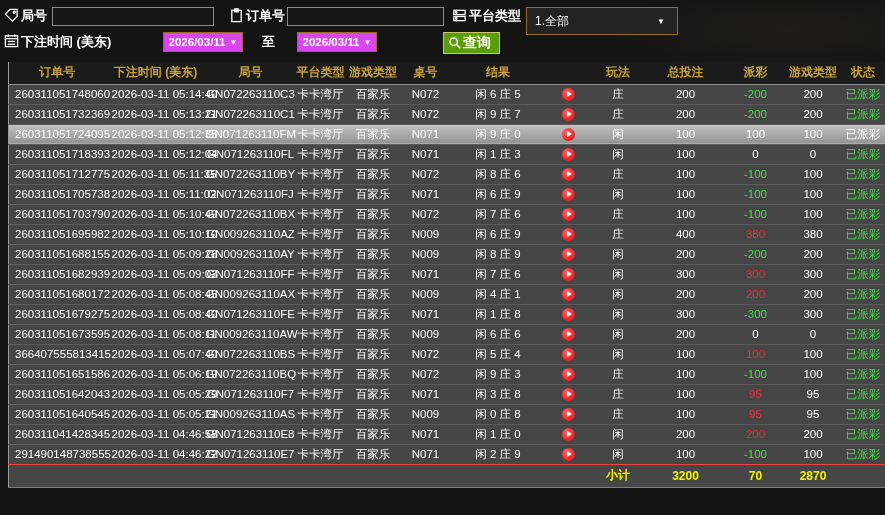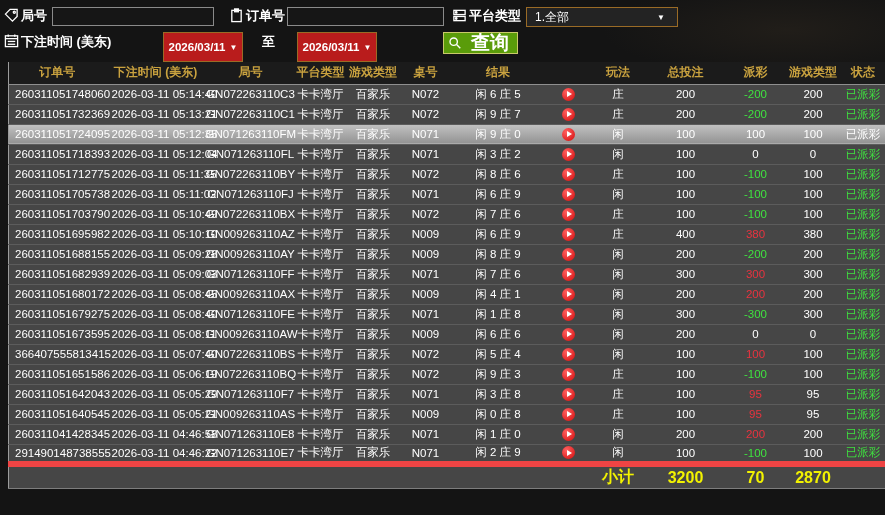--- a/index.html
+++ b/index.html
@@ -19,35 +19,35 @@
   .filters { position:absolute; top:0; left:0; width:885px; height:62px; }
   .f-icon { position:absolute; width:15px; height:15px; }
   .f-icon svg { width:100%; height:100%; display:block; stroke:#fff; fill:none; stroke-width:1.4; }
   .f-label { position:absolute; font-weight:bold; font-size:13px; color:#fff; white-space:nowrap; }
   .text-input {
     position:absolute; height:19px; background:#161616; border:1px solid #8a8a8a;
     color:#fff; padding:0 4px; font-size:12px; outline:none;
     font-family:"Liberation Sans","DejaVu Sans",sans-serif;
   }
   .date-select {
-    position:absolute; height:30px; background:#b91c1c; border:1px solid #9a6b26;
+    position:absolute; height:20px; background:#d946ef; border:1px solid #9a6b26;
     color:#fff; font-weight:bold; font-size:11.5px; display:flex; align-items:center;
     justify-content:center; gap:4px; cursor:pointer; white-space:nowrap;
   }
   .date-select::after, .plat-select::after { content:"▼"; font-size:8px; color:#fff; }
   .plat-select {
-    position:absolute; height:20px; background:#232323; border:1px solid #9a6b26;
+    position:absolute; height:28px; background:#232323; border:1px solid #9a6b26;
     color:#fff; font-size:12px; display:flex; align-items:center; padding:0 12px 0 8px;
     cursor:pointer;
   }
   .plat-select::after { margin-left:auto; }
   .query-btn {
     position:absolute; height:22px; background:#5a9c0a; border:1px solid #c9c96a;
-    color:#fff; font-weight:bold; font-size:19px; display:flex; align-items:center;
-    gap:9px; padding:0 8px 0 4px; cursor:pointer;
+    color:#fff; font-weight:bold; font-size:14px; display:flex; align-items:center;
+    gap:1px; padding:0 8px 0 4px; cursor:pointer;
   }
   .query-btn svg { width:14px; height:14px; stroke:#fff; fill:none; stroke-width:1.6; }
 
   
   table {
     position:absolute; top:62px; left:8px; width:877px;
     border-collapse:collapse; table-layout:fixed;
     border-left:1px solid #9c9c9c; border-bottom:1px solid #7d7d7d;
   }
   thead th {
@@ -60,22 +60,22 @@
   }
   tbody tr:first-child td { border-top:none; }
   tbody tr.selected td {
     background:linear-gradient(#c2c2c2,#929292); color:#fff;
   }
   td.al { text-align:left; padding-left:6px; }
   td.pos { color:#e8333f; }
   td.neg { color:#3fe23f; }
   td.status { color:#3fe23f; }
   tfoot td {
-    background:#464646; height:23px; border-top:6px solid #ef4444;
-    color:#f2f200; font-weight:bold; text-align:center; font-size:16px;
+    background:#464646; height:23px; border-top:1px solid #ef4444;
+    color:#f2f200; font-weight:bold; text-align:center; font-size:12px;
   }
   .play {
     display:inline-block; width:13px; height:13px; border-radius:50%;
     background:radial-gradient(circle at 35% 30%, #ff6060, #d40b0b);
     position:relative; vertical-align:middle; cursor:pointer;
   }
   .play::after {
     content:""; position:absolute; left:5px; top:3.5px;
     border-left:5px solid #fff; border-top:3px solid transparent; border-bottom:3px solid transparent;
   }
@@ -223,21 +223,21 @@
         <td>100</td>
         <td class="status">已派彩</td>
       </tr>
       <tr>
         <td class="al">260311051718393</td>
         <td class="al">2026-03-11 05:12:04</td>
         <td>GN071263110FL</td>
         <td>卡卡湾厅</td>
         <td>百家乐</td>
         <td>N071</td>
-        <td>闲 3 庄 2</td>
+        <td>闲 1 庄 3</td>
         <td><span class="play"></span></td>
         <td>闲</td>
         <td>100</td>
         <td>0</td>
         <td>0</td>
         <td class="status">已派彩</td>
       </tr>
       <tr>
         <td class="al">260311051712775</td>
         <td class="al">2026-03-11 05:11:35</td>

